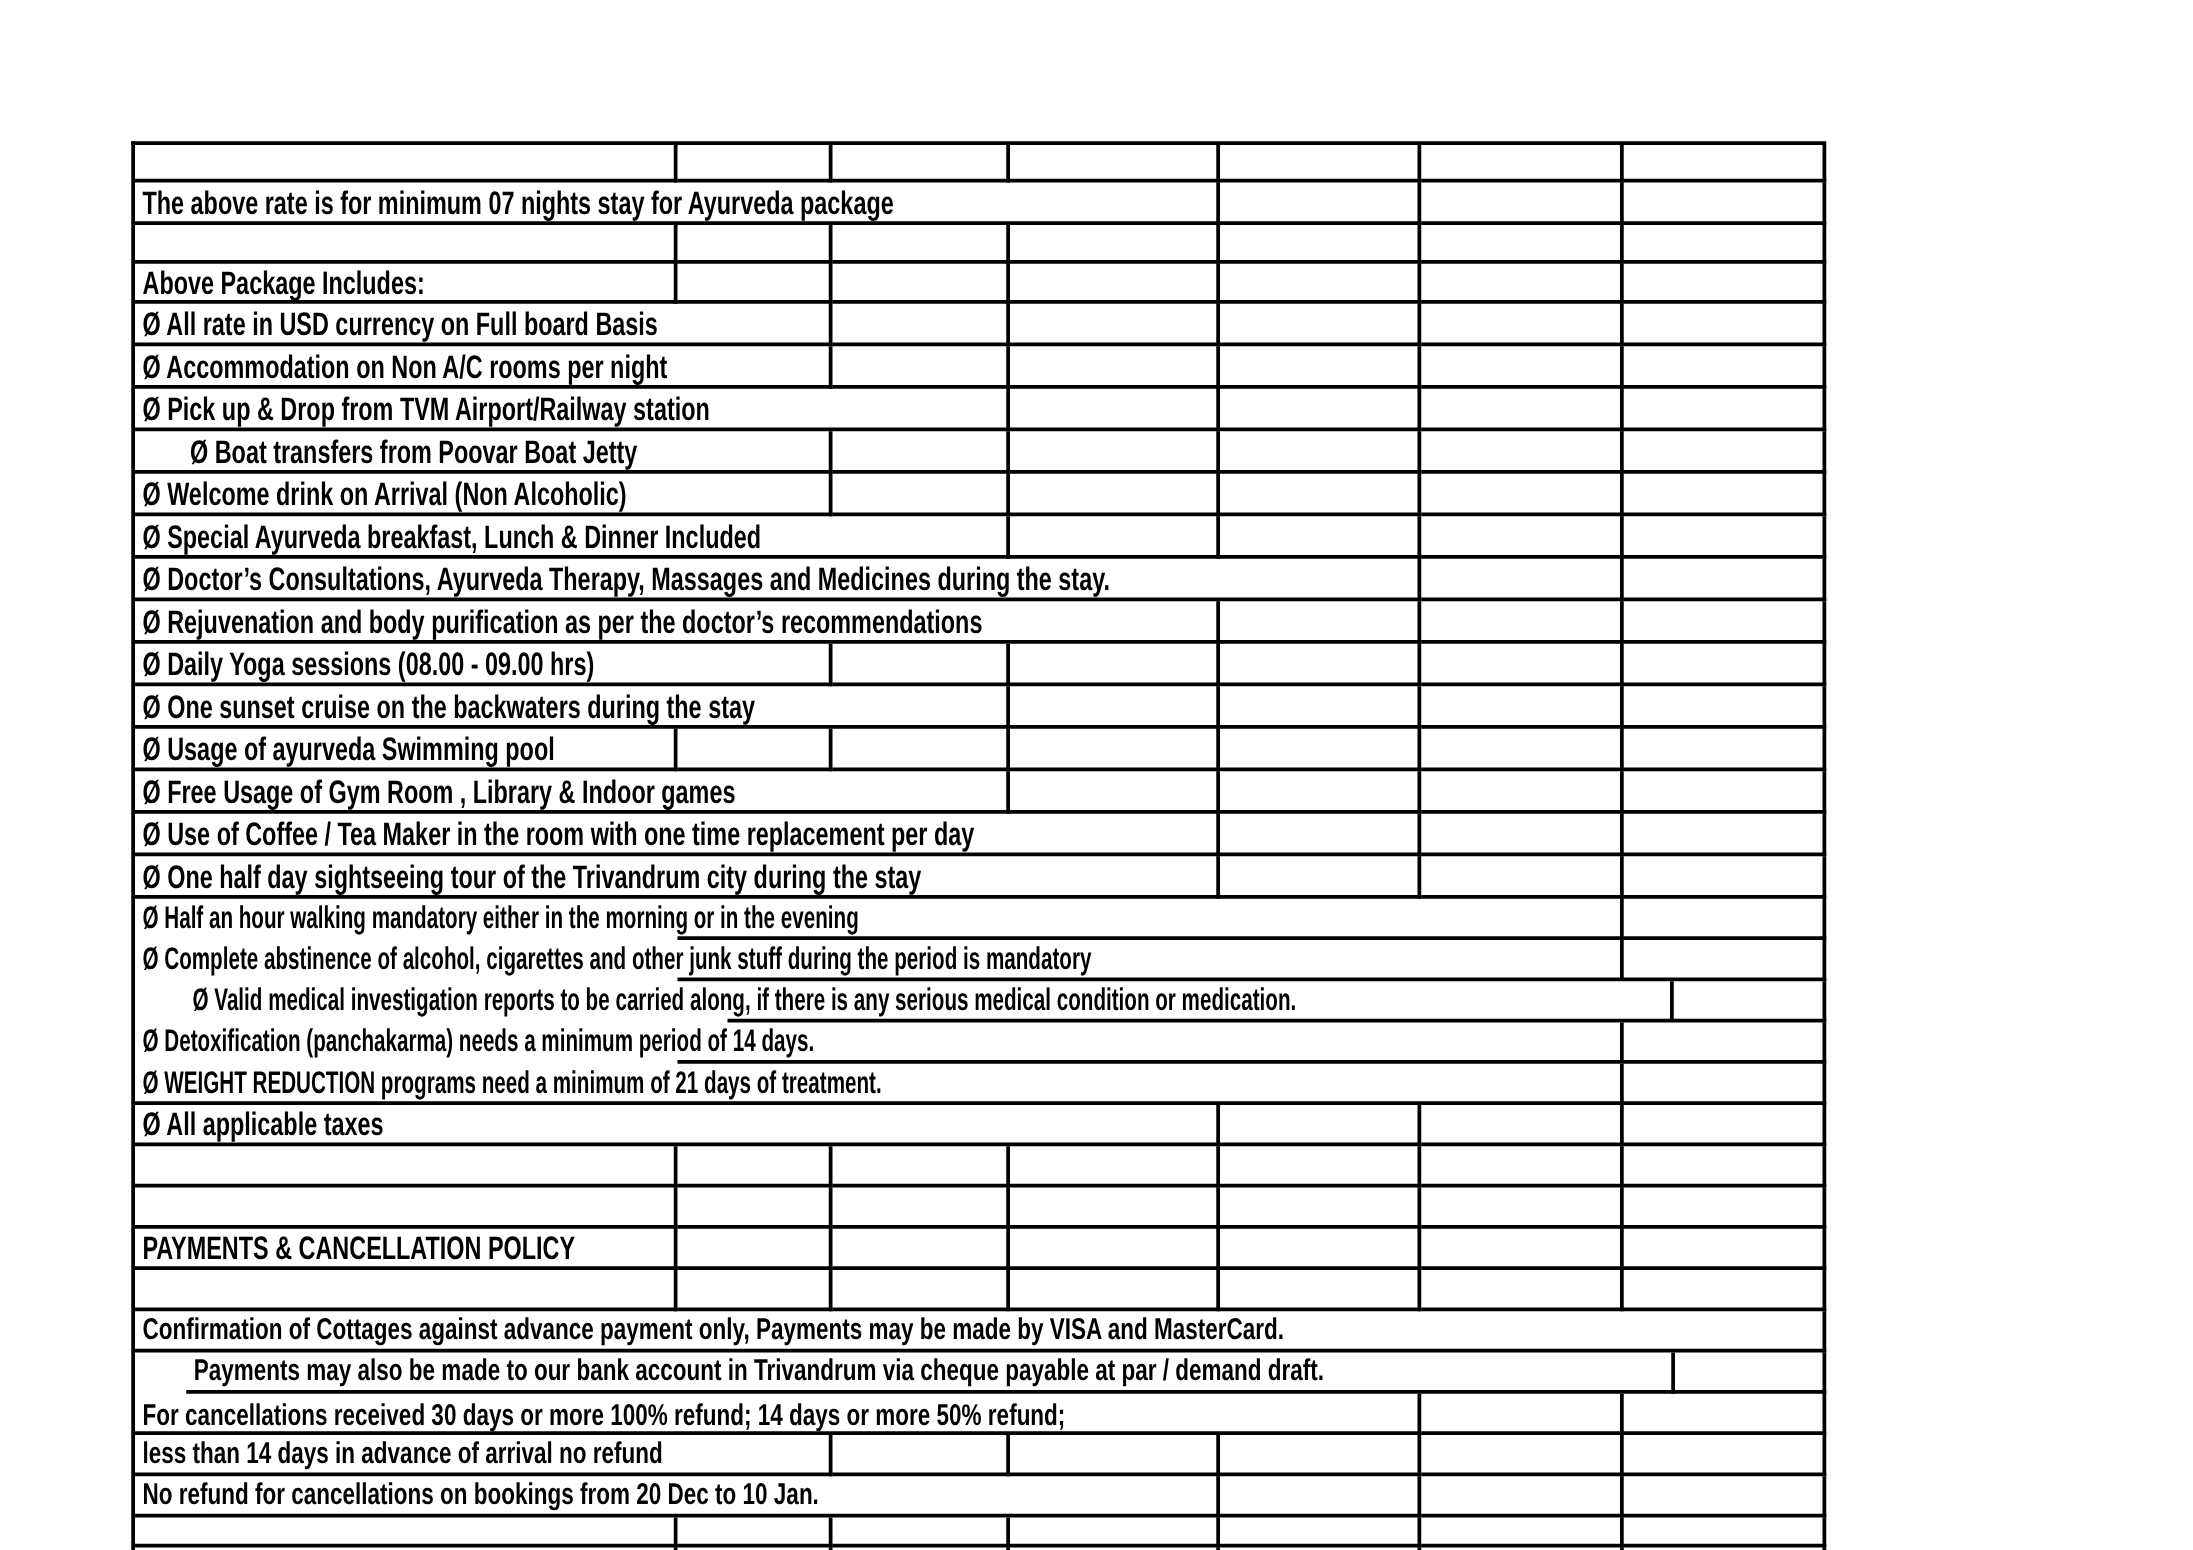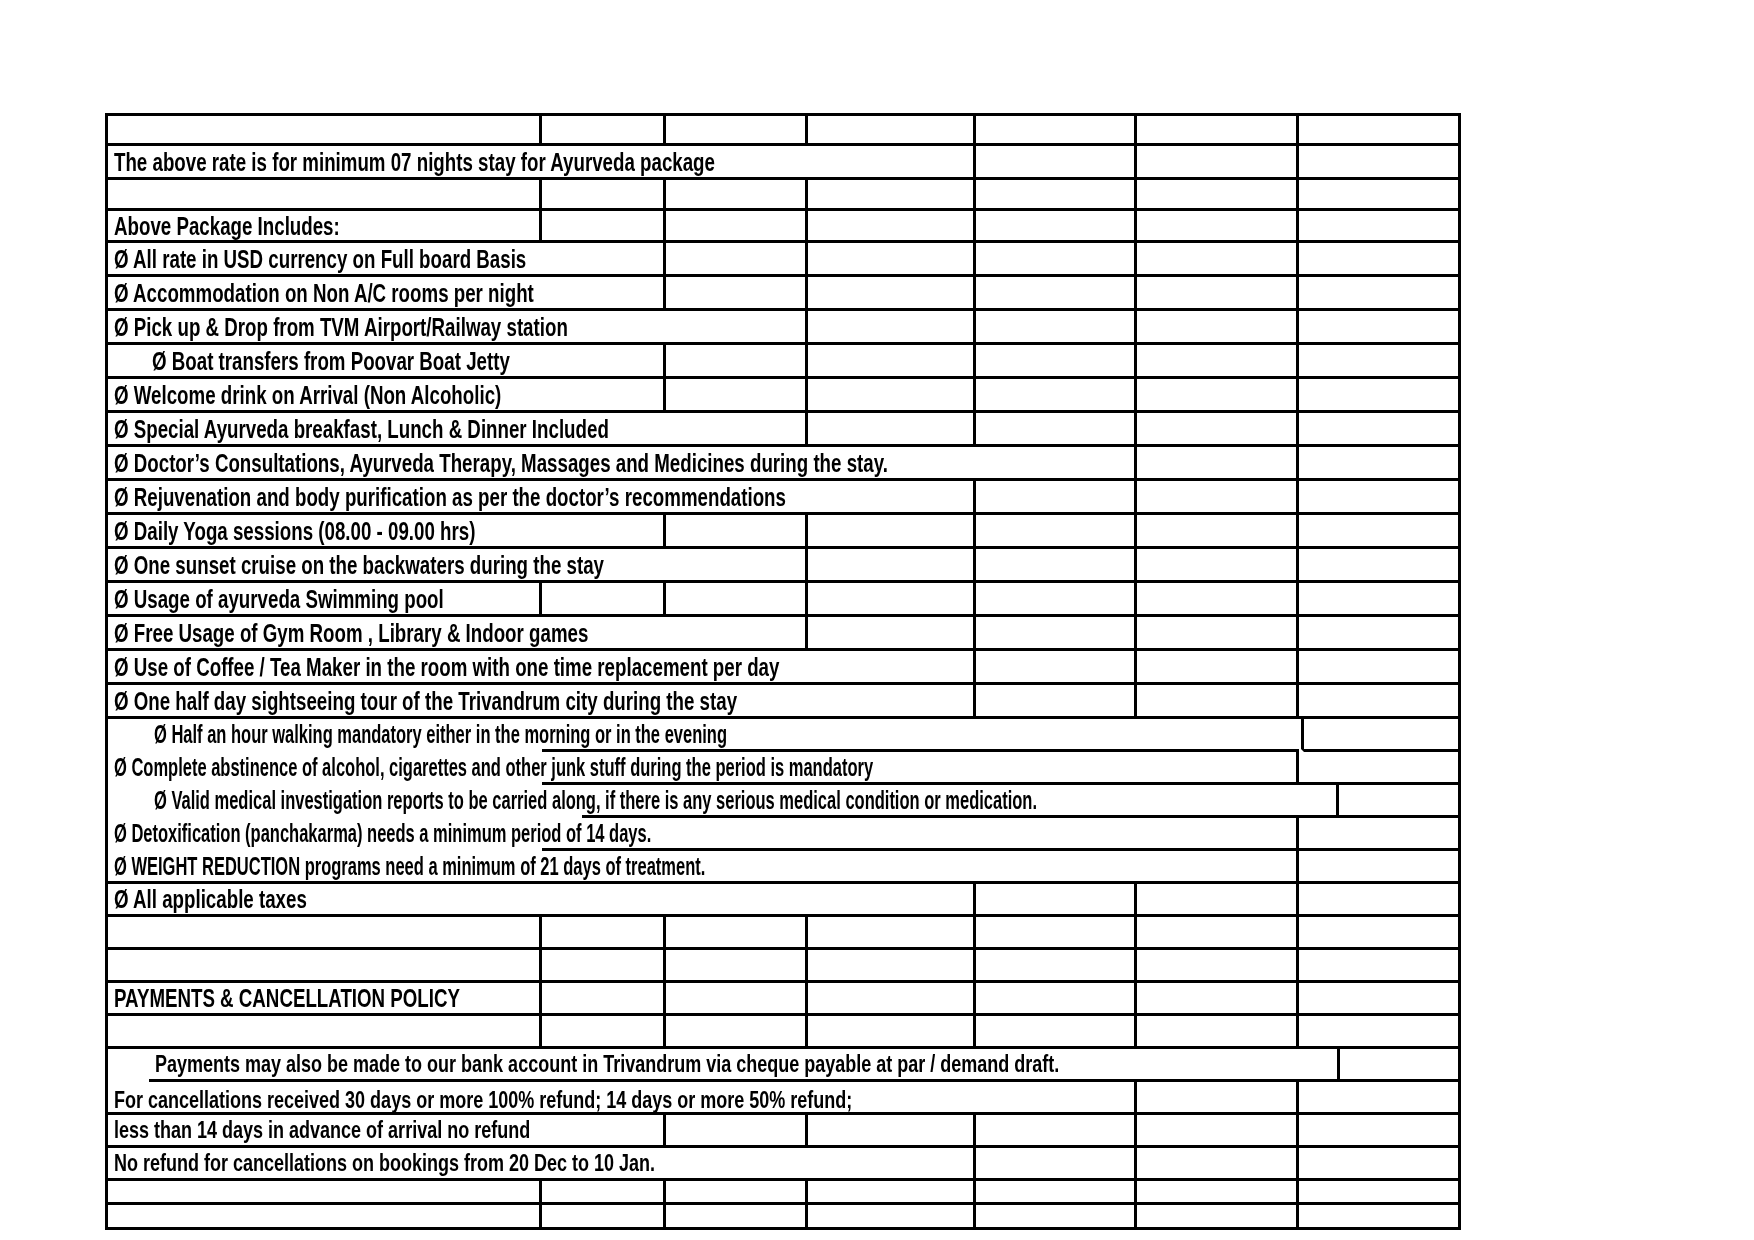--- a/index.html
+++ b/index.html
@@ -200,21 +200,21 @@
       <div class="cell" style="width: 162px;"></div>
     </div>
     <div class="row default" style="height: 34px;">
       <div class="cell first" style="width: 868px;">
         <span class="t">Ø One half day sightseeing tour of the Trivandrum city during the stay</span>
       </div>
       <div class="cell" style="width: 161px;"></div>
       <div class="cell" style="width: 162px;"></div>
       <div class="cell" style="width: 162px;"></div>
     </div>
-    <div class="row long" style="height: 33px; padding-left: 40px;">
+    <div class="row long" style="height: 33px;">
       <div class="cell first nb" style="width: 1191px;">
         <span class="t">Ø Half an hour walking mandatory either in the morning or in the evening</span>
       </div>
       <div class="seg" style="left: 434px; width: 757px;"></div>
       <div class="cell" style="width: 162px;"></div>
     </div>
     <div class="row long" style="height: 33px;">
       <div class="cell first nb" style="width: 1191px;">
         <span class="t">Ø Complete abstinence of alcohol, cigarettes and other junk stuff during the period is mandatory</span>
       </div>
@@ -280,20 +280,25 @@
     </div>
     <div class="row default" style="height: 33px;">
       <div class="cell first" style="width: 434px;"></div>
       <div class="cell" style="width: 124px;"></div>
       <div class="cell" style="width: 142px;"></div>
       <div class="cell" style="width: 168px;"></div>
       <div class="cell" style="width: 161px;"></div>
       <div class="cell" style="width: 162px;"></div>
       <div class="cell" style="width: 162px;"></div>
     </div>
+    <div class="row policy" style="height: 33px;">
+      <div class="cell first" style="width: 1353px;">
+        <span class="t">Confirmation of Cottages against advance payment only, Payments may be made by VISA and MasterCard.</span>
+      </div>
+    </div>
     <div class="row policy" style="height: 33px; margin-left: 41px;">
       <div class="cell first" style="width: 1191px;">
         <span class="t">Payments may also be made to our bank account in Trivandrum via cheque payable at par / demand draft.</span>
       </div>
       <div class="cell" style="width: 162px;"></div>
     </div>
     <div class="row policy" style="height: 33px;">
       <div class="cell first" style="width: 1029px; align-items: flex-end;">
         <span class="t">For cancellations received 30 days or more 100% refund; 14 days or more 50% refund;</span>
       </div>

